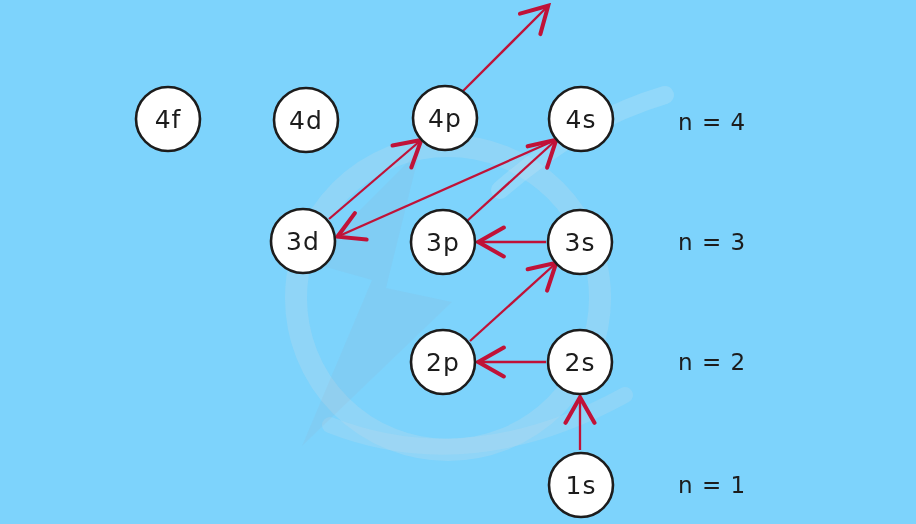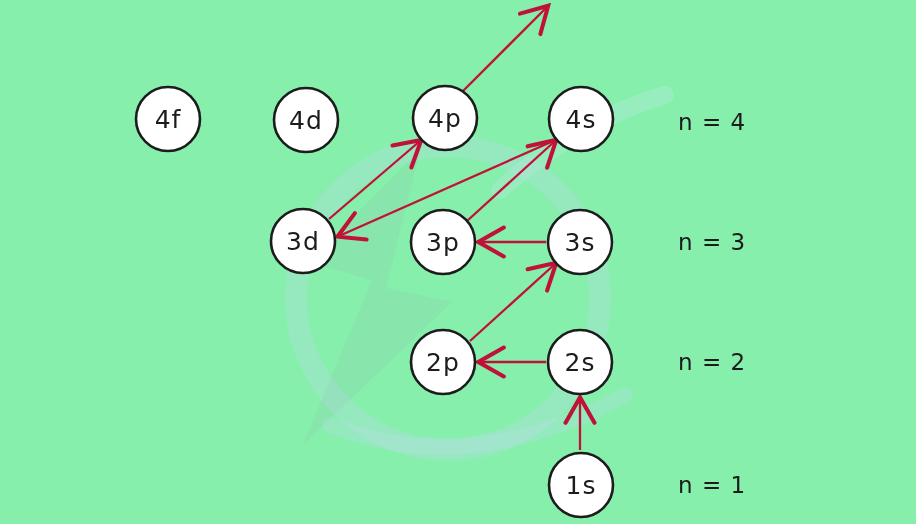--- a/index.html
+++ b/index.html
@@ -5,21 +5,21 @@
   html, body {
     margin: 0;
     padding: 0;
     background: #ffffff;
     font-family: "DejaVu Sans", "Liberation Sans", sans-serif;
   }
   .stage {
     position: relative;
     width: 916px;
     height: 524px;
-    background: #86efac;
+    background: #7dd3fc;
     overflow: hidden;
   }
   svg { display: block; }
   text { user-select: none; }
   .orbital-label {
     font-family: "DejaVu Sans", "Liberation Sans", sans-serif;
     font-size: 25px;
     letter-spacing: 1px;
   }
   .shell-label {

